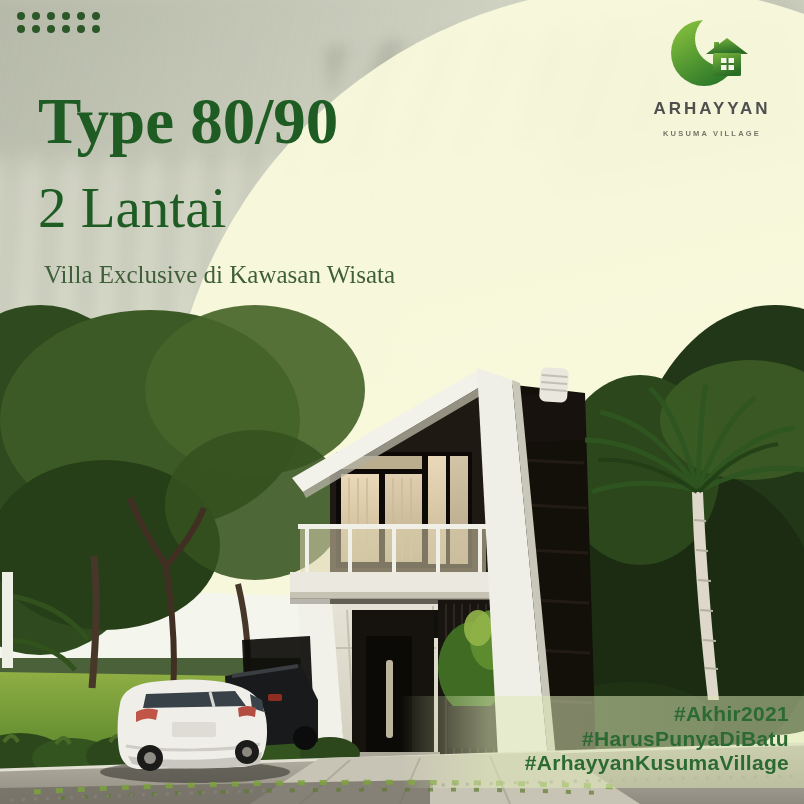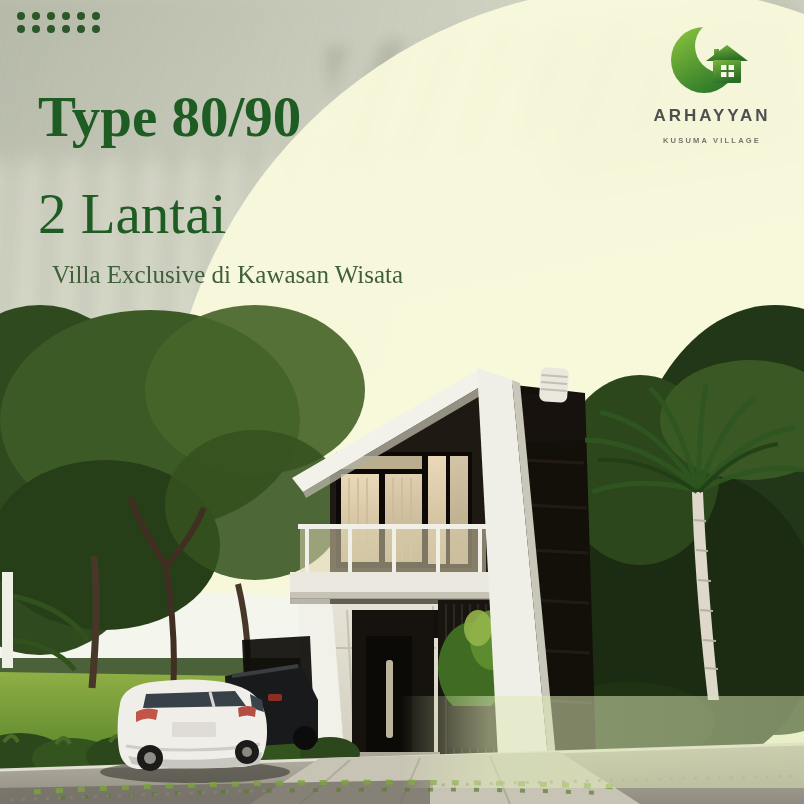--- a/index.html
+++ b/index.html
@@ -20,29 +20,29 @@
        background:repeating-linear-gradient(115deg,rgba(105,112,96,.22) 0 22px,rgba(190,192,178,.12) 22px 52px);
        filter:blur(7px);transform:rotate(-6deg);}
   .cream-circle{position:absolute;left:166px;top:-14px;width:954px;height:954px;border-radius:50%;
        background:rgba(250,250,221,.93);z-index:1;}
   .scene{position:absolute;inset:0;z-index:2;}
   .hashtag-band{position:absolute;right:0;top:696px;width:404px;height:92px;z-index:3;
        background:linear-gradient(90deg,rgba(222,233,183,0) 0%,rgba(222,233,183,.55) 22%,rgba(220,231,180,.5) 100%);}
   .dots{position:absolute;left:17px;top:12px;display:grid;grid-template-columns:repeat(6,15px);
        grid-auto-rows:13px;z-index:4;}
   .dots i{width:8px;height:8px;border-radius:50%;background:currentColor;display:block;}
-  .logo{position:absolute;right:6px;top:20px;width:172px;text-align:center;z-index:4;}
+  .logo{position:absolute;right:6px;top:13px;width:172px;text-align:center;z-index:4;}
   .logo-mark{width:96px;height:84px;display:block;margin:0 auto;}
   .logo-name{font-size:17px;font-weight:700;letter-spacing:3px;margin-top:2px;}
   .logo-sub{font-size:7.5px;font-weight:700;letter-spacing:2.2px;color:#75756b;margin-top:10px;}
   .headline{position:absolute;left:38px;top:84px;margin:0;z-index:4;
-       font-family:"Liberation Serif",serif;font-weight:700;font-size:57px;}
-  .subheadline{position:absolute;left:38px;top:181px;margin:0;z-index:4;
+       font-family:"Liberation Serif",serif;font-weight:700;font-size:65px;}
+  .subheadline{position:absolute;left:38px;top:175px;margin:0;z-index:4;
        font-family:"Liberation Serif",serif;font-weight:400;font-size:57px;}
-  .tagline{position:absolute;left:52px;top:258px;margin:0;z-index:4;
+  .tagline{position:absolute;left:44px;top:258px;margin:0;z-index:4;
        font-family:"Liberation Serif",serif;font-size:25px;line-height:34px;}
   .hashtags{position:absolute;right:15px;top:702px;z-index:4;text-align:right;
        font-weight:700;font-size:21px;line-height:24.5px;letter-spacing:.3px;}
 </style>
 </head>
 <body>
 
 <div class="canvas">
 
   <div class="bg">
@@ -279,14 +279,19 @@
   </div>
 
   <h1 class="headline" style="color: rgb(30, 92, 36);">Type 80/90</h1>
 
   <h2 class="subheadline" style="color: rgb(30, 92, 36);">2 Lantai</h2>
 
   <p class="tagline" style="color: rgb(63, 95, 58);">
     <span>Villa Exclusive di Kawasan Wisata</span><br>
   </p>
 
+  <div class="hashtags" style="color: rgb(44, 106, 51);">
+    <div>#Akhir2021</div>
+    <div>#HarusPunyaDiBatu</div>
+    <div>#ArhayyanKusumaVillage</div>
+  </div>
 
 </div>
 
 </body></html>

